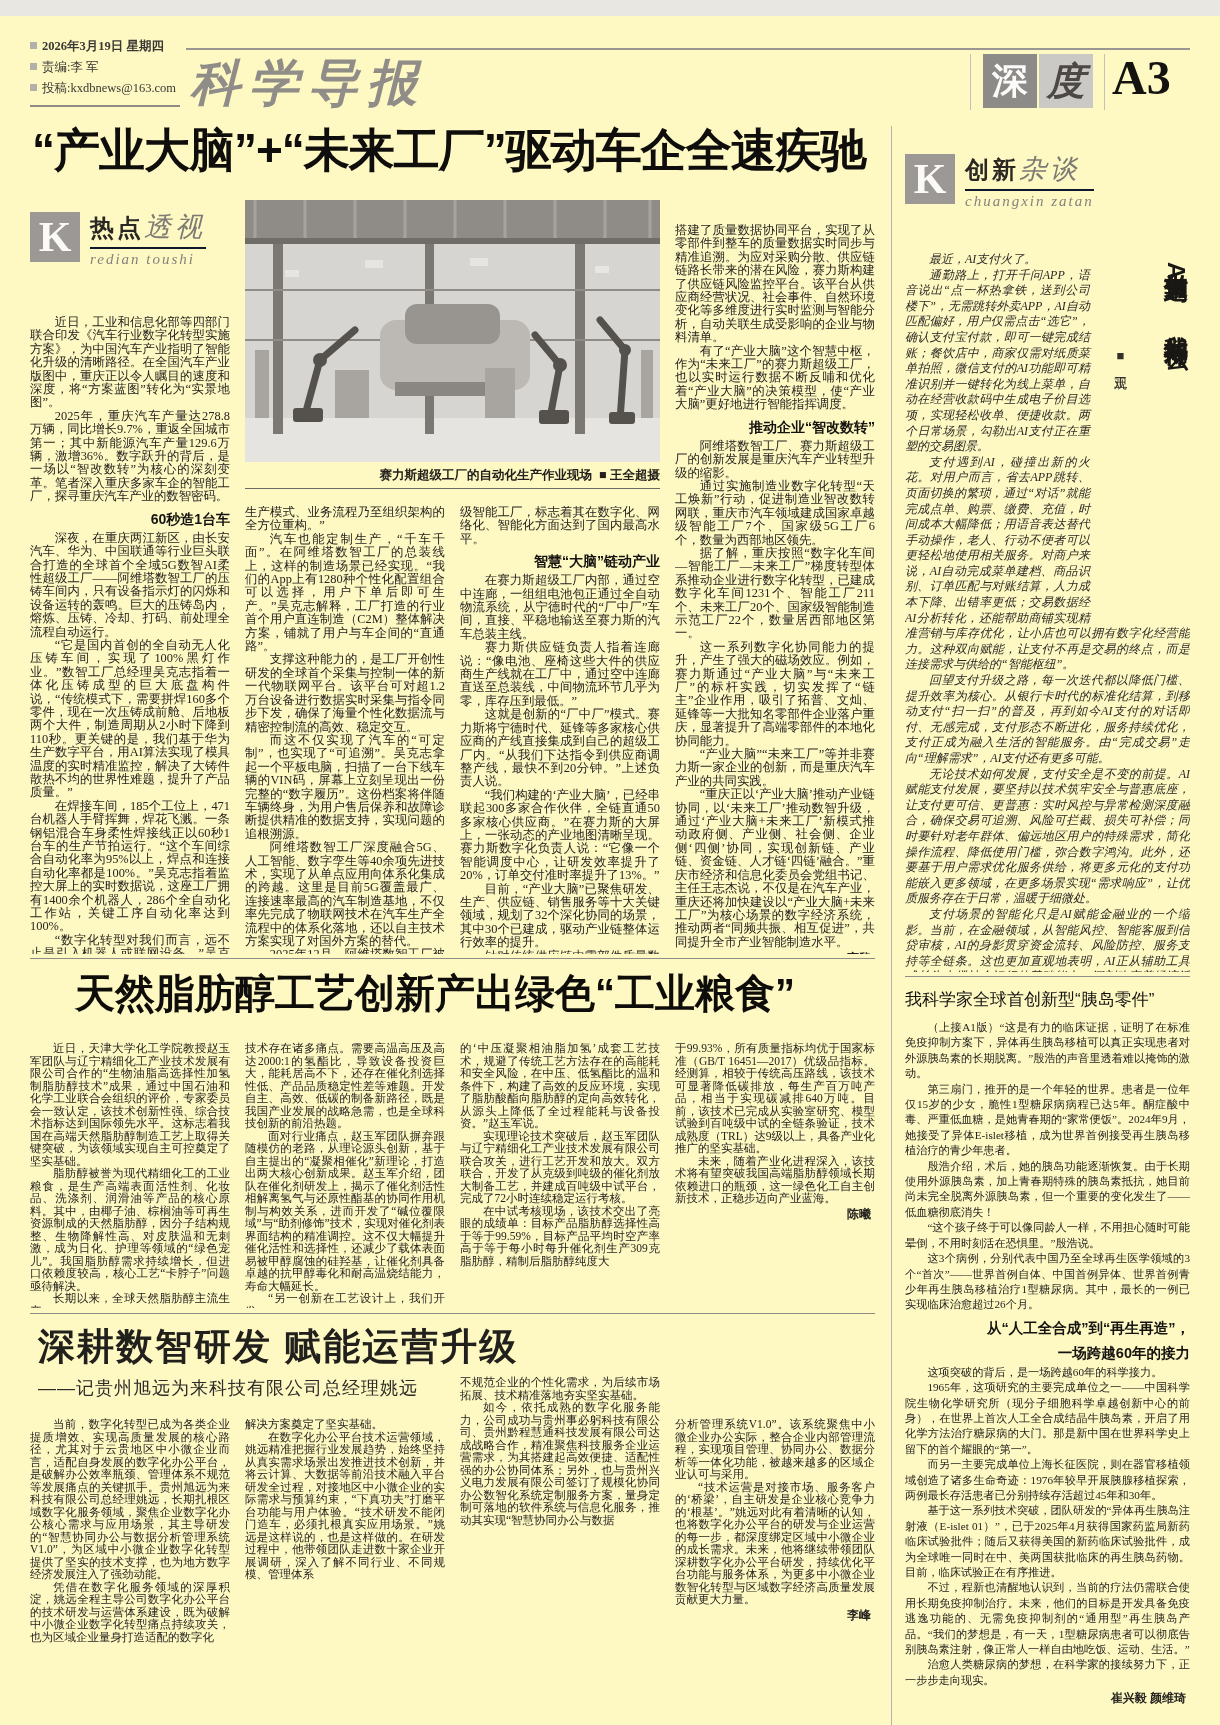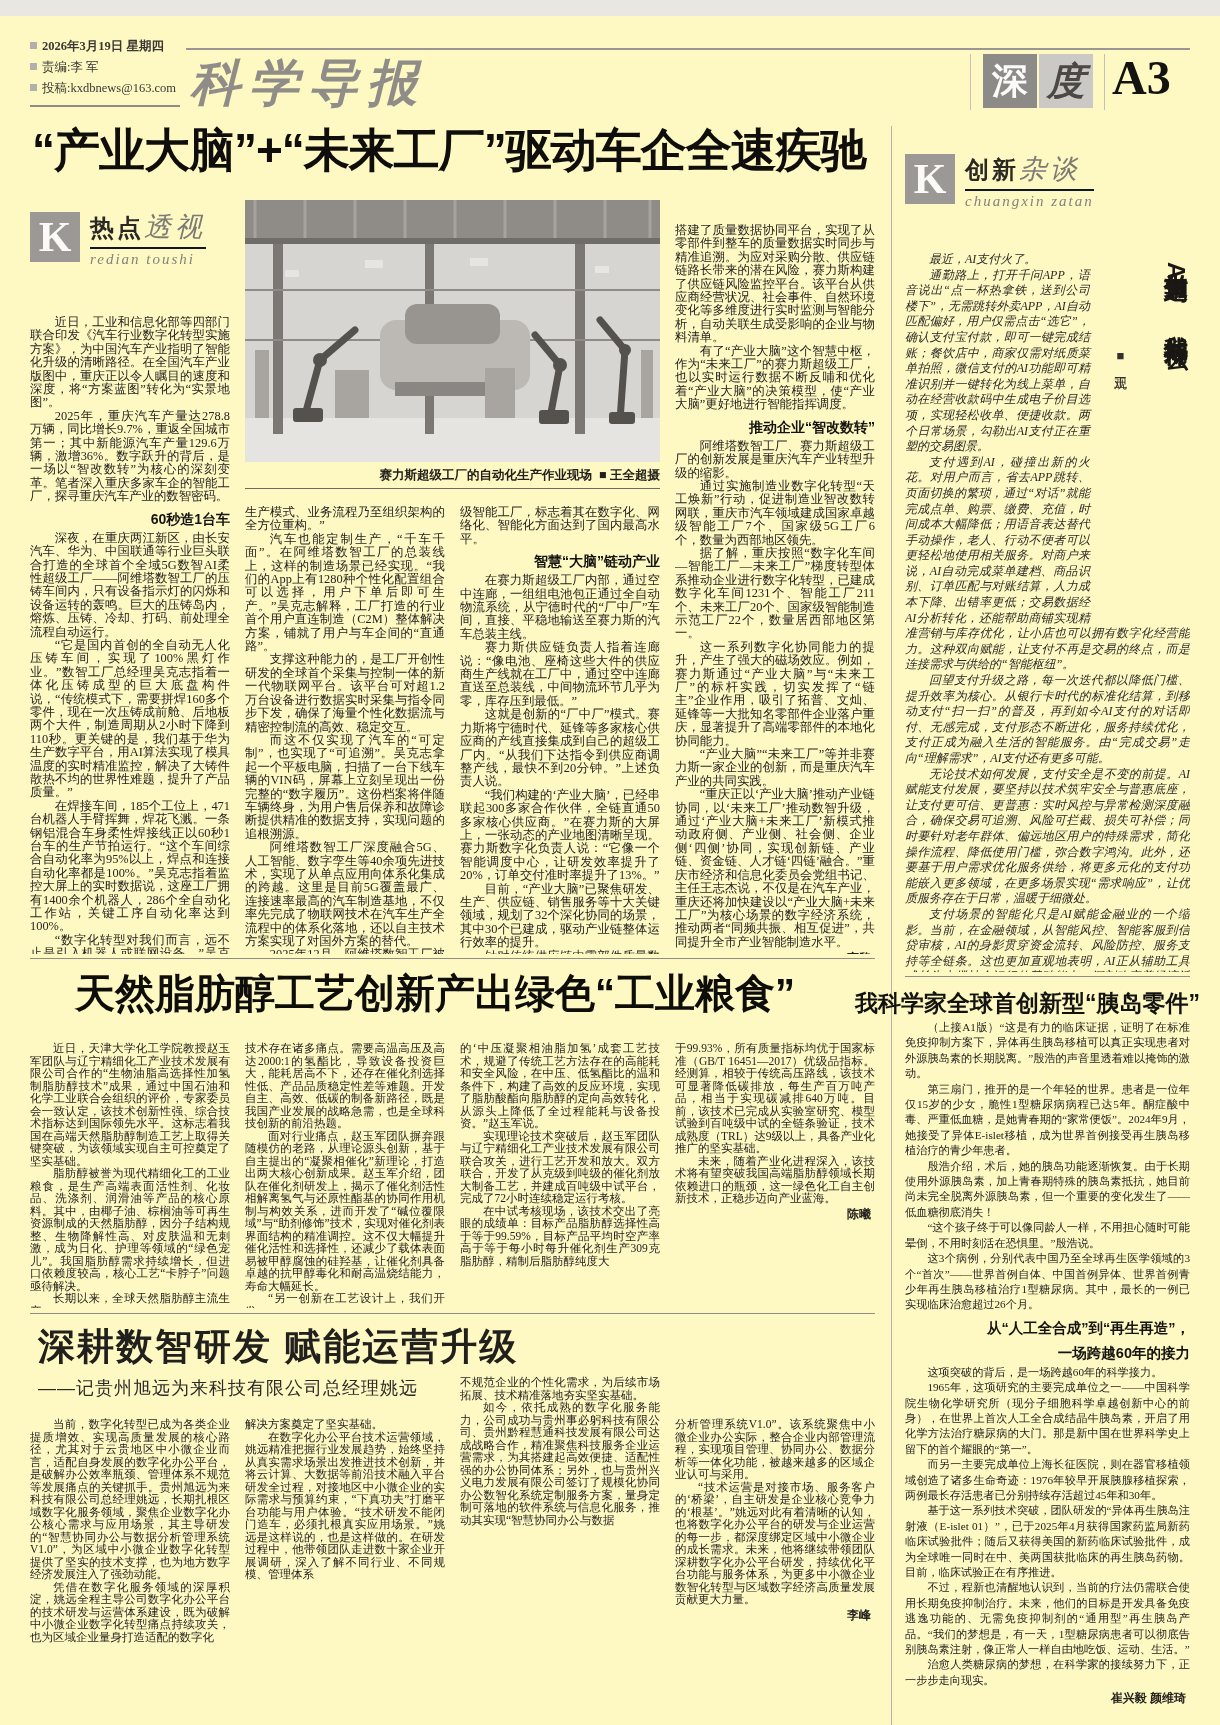--- a/index.html
+++ b/index.html
@@ -54,21 +54,21 @@
   
   .vdiv{left:891px;top:110px;width:1px;height:1600px;background:#b5b2ad;}
   .zatan-body{left:905px;top:236px;width:285px;height:720px;overflow:hidden;text-align:justify;
               font-size:12px;line-height:15.6px;font-style:italic;color:#2c2925;}
   .zatan-float{float:right;width:92px;height:360px;margin-left:8px;margin-bottom:4px;display:flex;font-style:normal;}
   .zatan-byline{writing-mode:vertical-rl;font-size:13px;color:#34312d;padding-top:96px;width:30px;
                 font-family:"Liberation Sans","DejaVu Sans",sans-serif;}
   .zatan-byline .sq{color:#a9a6a1;}
   .zatan-vtitle{writing-mode:vertical-rl;font-size:24px;font-weight:bold;color:#1a1815;letter-spacing:2px;
                 font-family:"Liberation Sans","DejaVu Sans",sans-serif;width:56px;}
-  .islet-headline{left:855px;top:972px;width:290px;font-size:23px;font-weight:700;color:#14120f;white-space:nowrap;}
+  .islet-headline{left:905px;top:972px;width:290px;font-size:17px;font-weight:400;color:#14120f;white-space:nowrap;}
   .islet-body{left:905px;top:1004px;width:285px;height:706px;overflow:hidden;text-align:justify;
               font-size:11.2px;line-height:15.4px;}
   .islet-body .blk.h{font-size:14.5px;line-height:19px;margin:6px 0 2px;}
 </style>
 </head>
 <body>
 
 <div class="page">
 
   <div class="abs hdr-left">

